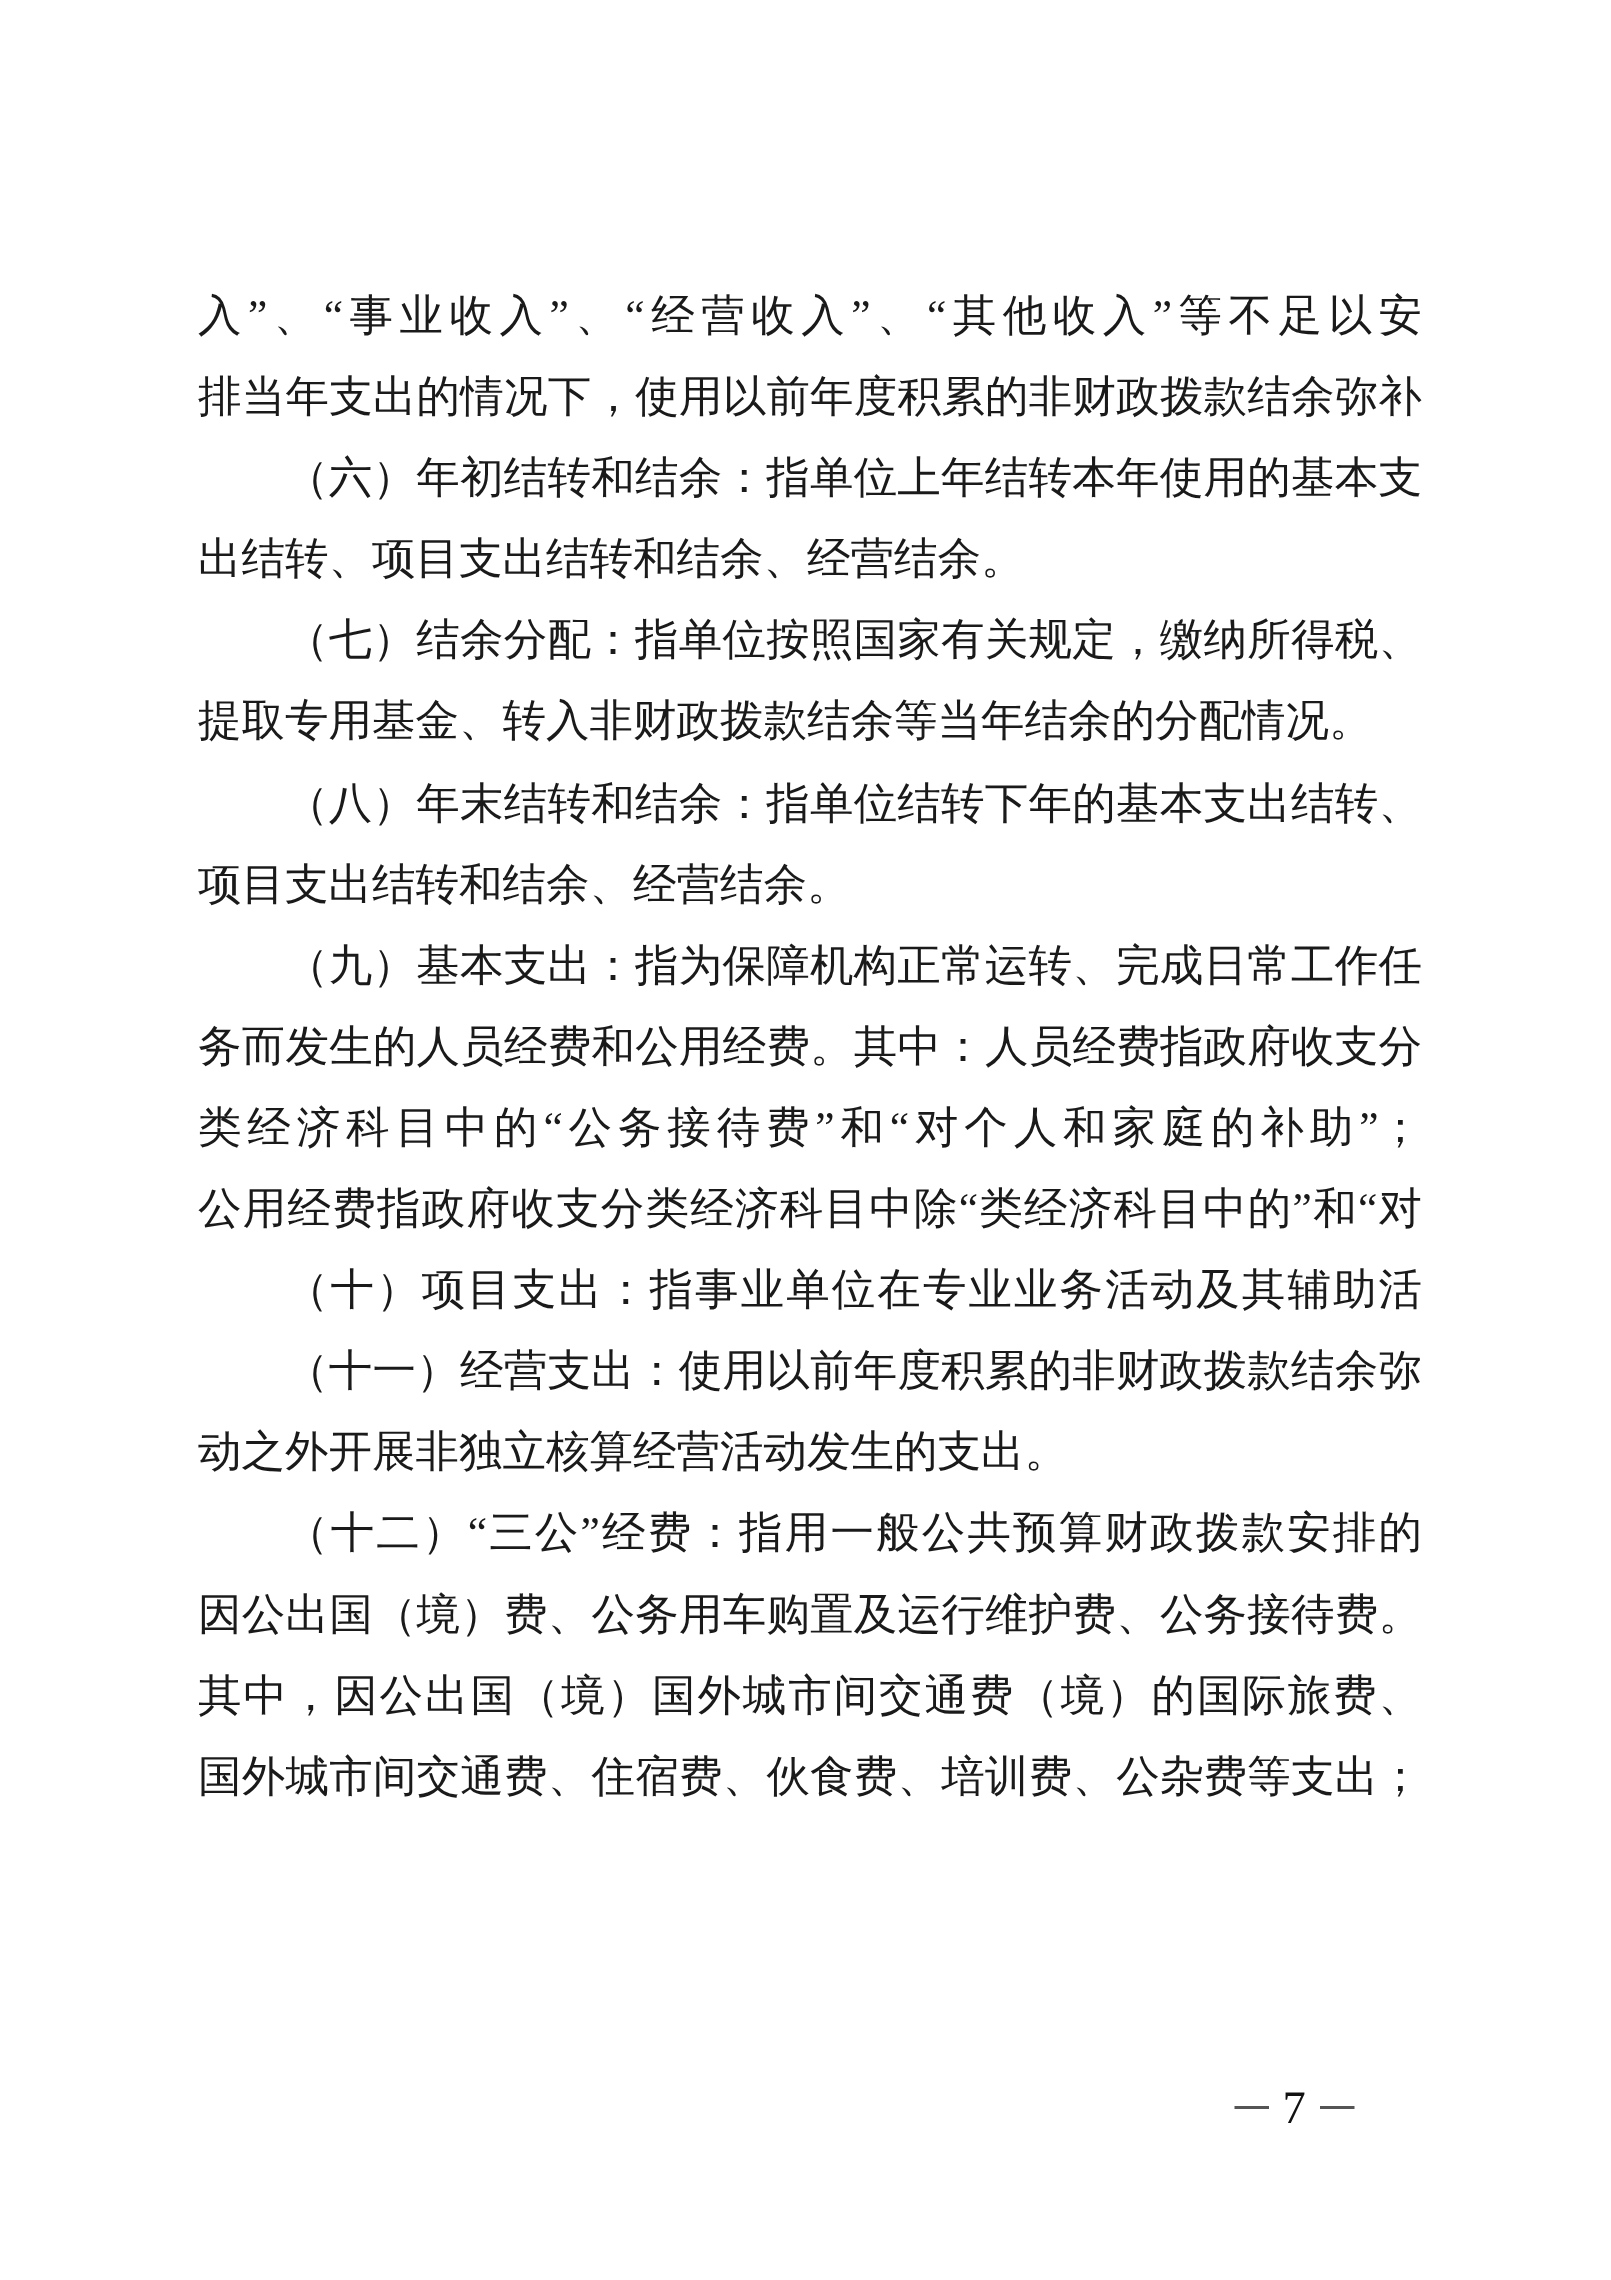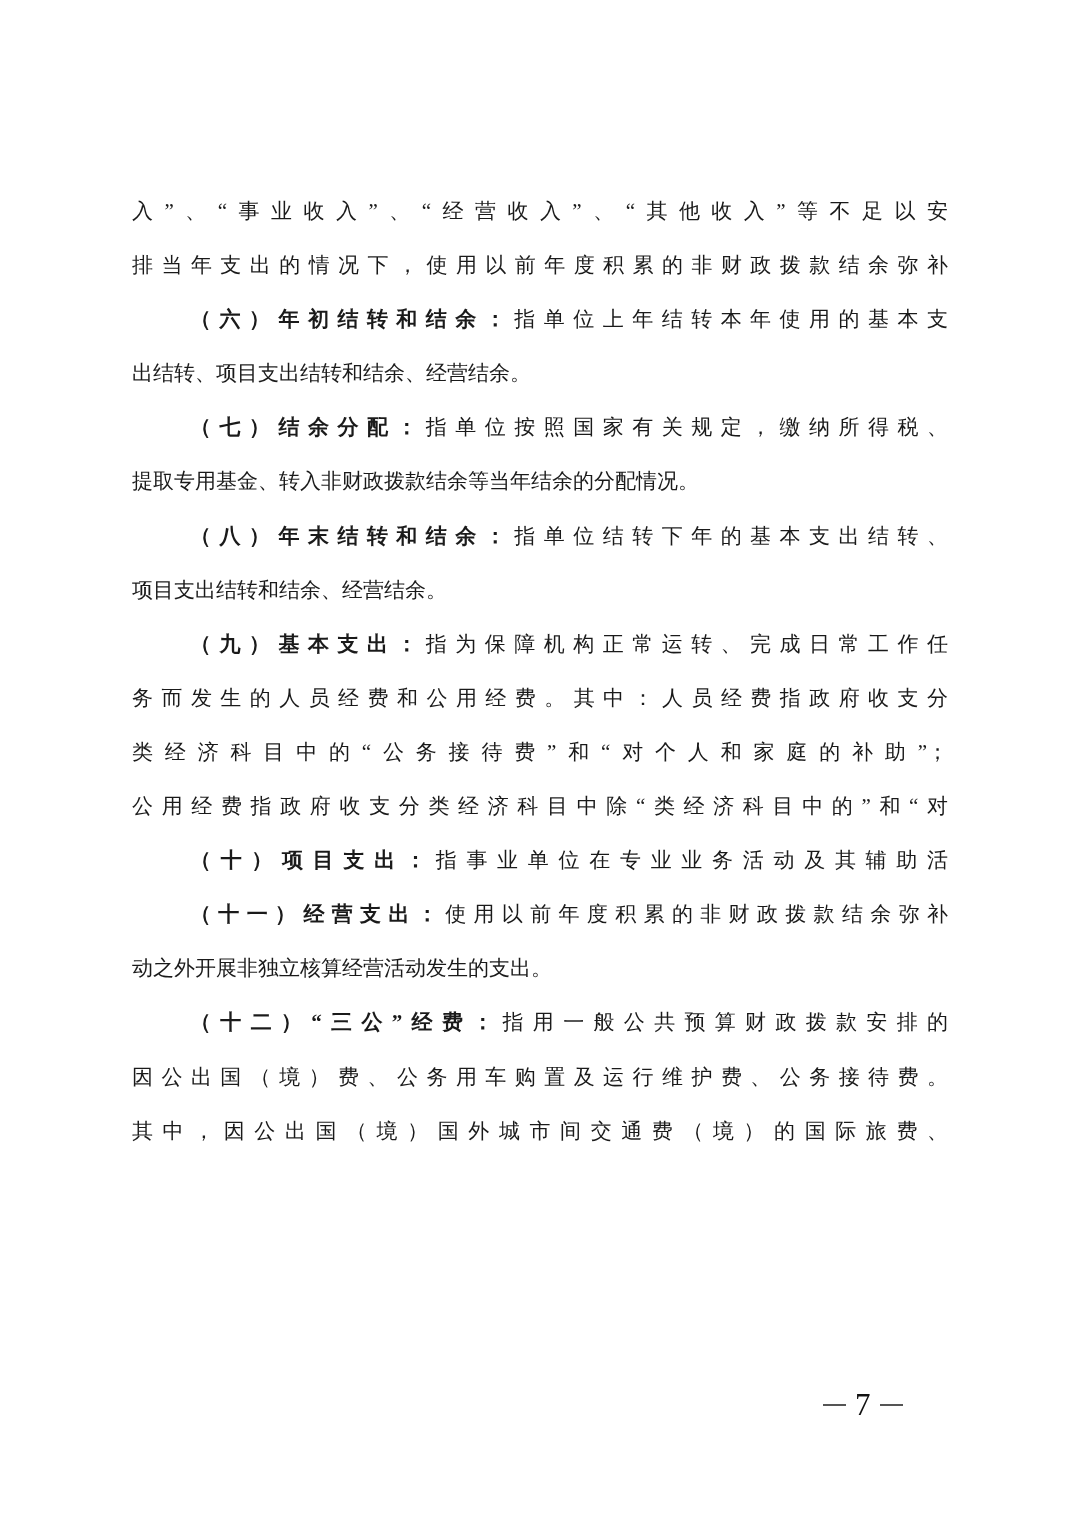--- a/index.html
+++ b/index.html
@@ -12,29 +12,29 @@
     overflow:hidden;
   }
   .page{position:absolute;inset:0;background:#ffffff;}
   .textblock{
     position:absolute;
     left:132px;top:184px;width:816px;
   }
   .line{
     height:54.1px;
     line-height:54.1px;
-    font-size:21px;
+    font-size:29px;
     text-align:justify;
     text-align-last:justify;
     overflow:hidden;
     letter-spacing:0;
   }
   .line.ind{text-indent:58px;}
   .line.last{text-align-last:left;}
-  .b{font-weight:700;}
+  .b{font-weight:400;}
   .pagenum{
     position:absolute;
     top:1389px;left:823px;
     height:31px;
     display:flex;align-items:center;gap:9px;
   }
   .pn-dash{width:23px;height:2px;background:#555555;}
   .pn-num{font-size:31px;line-height:31px;color:#111111;}
 </style>
 </head>
@@ -62,20 +62,21 @@
     <div class="line"><span>公用经费指政府收支分类经济科目中除“类经济科目中的”和“对</span></div>
 
     <div class="line ind"><span class="b">（十）项目支出：</span><span>指事业单位在专业业务活动及其辅助活</span></div>
 
     <div class="line ind"><span class="b">（十一）经营支出：</span><span>使用以前年度积累的非财政拨款结余弥补</span></div>
     <div class="line last"><span>动之外开展非独立核算经营活动发生的支出。</span></div>
 
     <div class="line ind"><span class="b">（十二）“三公”经费：</span><span>指用一般公共预算财政拨款安排的</span></div>
     <div class="line"><span>因公出国（境）费、公务用车购置及运行维护费、公务接待费。</span></div>
     <div class="line"><span>其中，因公出国（境）国外城市间交通费（境）的国际旅费、</span></div>
+    <div class="line"><span>国外城市间交通费、住宿费、伙食费、培训费、公杂费等支出；</span></div>
 
   </div>
 
   <div class="pagenum">
     <span class="pn-dash"></span>
     <span class="pn-num">7</span>
     <span class="pn-dash"></span>
   </div>
 
 </div>

